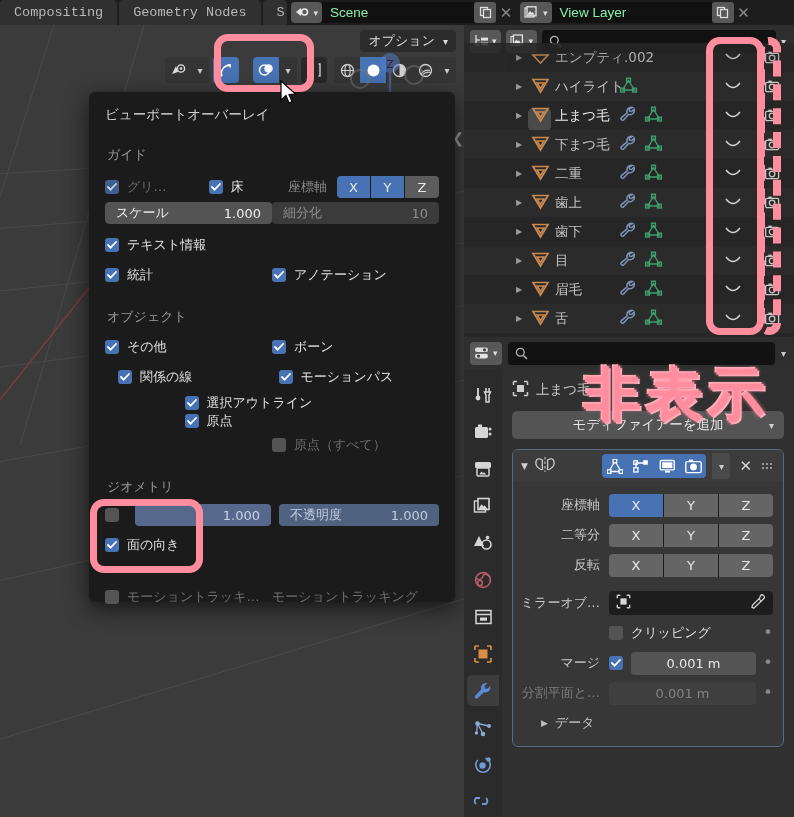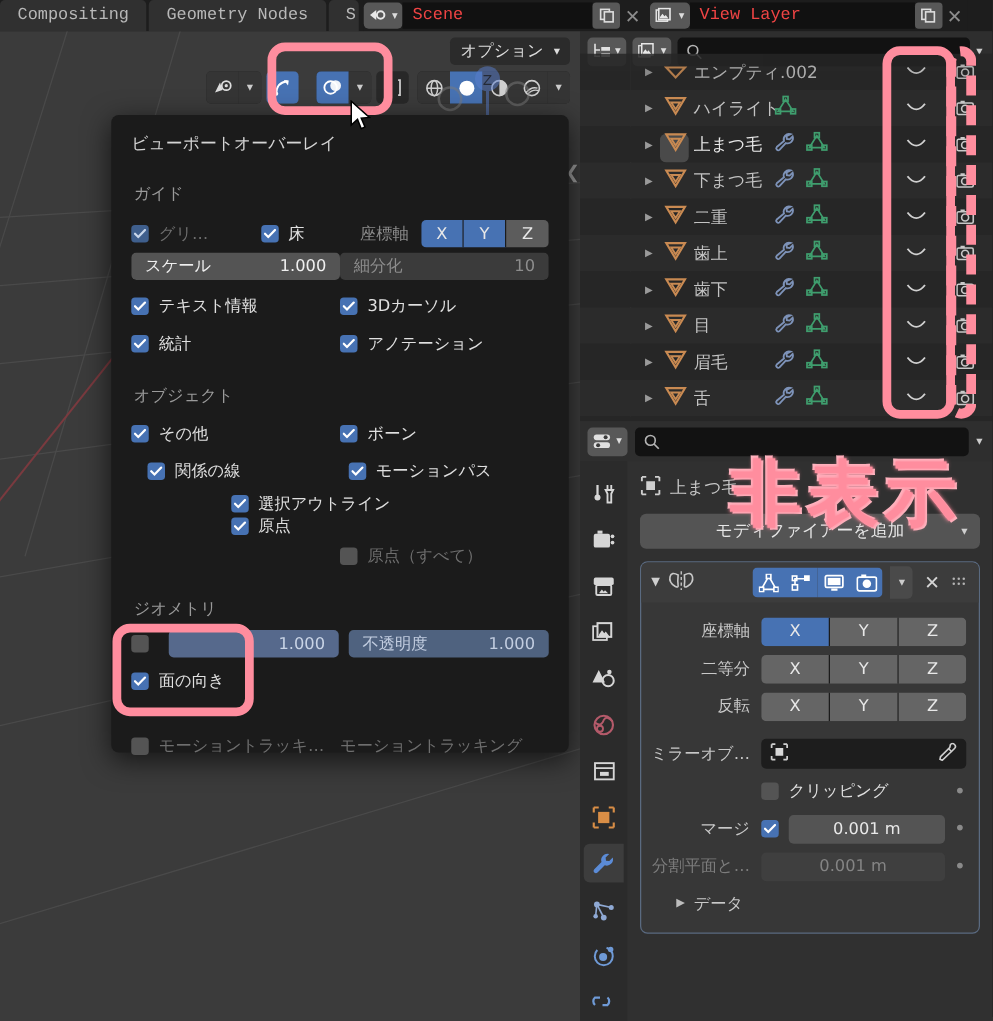--- a/index.html
+++ b/index.html
@@ -13,21 +13,21 @@
 
   
   #topbar { position:absolute; left:0; top:0; width:794px; height:25px; background:#1d1d1d; display:flex; align-items:stretch; }
   .wstab { background:#303030; color:#b8b8b8; font-size:13.5px; display:flex; align-items:center;
            padding:0 14px; margin-right:2px; border-radius:4px 4px 0 0; font-family:Liberation Mono, monospace;}
   .wstab.clip { padding-right:0; width:24px; overflow:hidden; }
   .scene-blk { display:flex; align-items:center; background:#1d1d1d; }
   .icon-btn { background:#585858; border-radius:4px; height:21px; display:flex; align-items:center;
               padding:0 4px; color:#e8e8e8; }
   .field-dark { background:#111; height:21px; display:flex; align-items:center; padding:0 8px;
-                color:#ef4444; font-size:13.5px; font-family:Liberation Mono, monospace; }
+                color:#86efac; font-size:13.5px; font-family:Liberation Sans, sans-serif; }
   .sq-btn { width:22px; height:21px; background:#585858; display:flex; align-items:center; justify-content:center; border-radius:3px; }
   .x-btn { width:20px; height:21px; display:flex; align-items:center; justify-content:center; color:#8c8c8c; font-size:15px; }
 
   
   #viewport { position:absolute; left:0; top:25px; width:464px; height:792px; background:#3b3b3b; overflow:hidden; }
   #grid { position:absolute; inset:0; }
   #vp-header { position:absolute; left:0; top:0; width:464px; height:62px; }
   .opt-pill { position:absolute; right:8px; top:5px; height:22px; background:#2b2b2b; border-radius:4px;
               display:flex; align-items:center; gap:8px; padding:0 8px; color:#dcdcdc; font-size:13px; }
 
@@ -160,21 +160,21 @@
 
   <div class="scene-blk" style="margin-left:4px;">
     <div class="icon-btn">
       <svg width="17" height="13" viewBox="0 0 17 13">
           <rect x="1" y="2" width="9" height="9" fill="none" stroke="#e0e0e0" stroke-width="1.2"></rect>
           <rect x="3" y="0.8" width="9" height="9" fill="#585858" stroke="#e8e8e8" stroke-width="1.3"></rect>
           <path d="M4 7.5 L6 5 L7.6 7 L8.6 6 L10.8 8.8 L4 8.8 Z" fill="#e8e8e8"></path>
         </svg>
       <span style="font-size:9px;color:#dcdcdc;margin-left:2px;">▾</span>
     </div>
-    <div class="field-dark" style="width:180px;">View Layer</div>
+    <div class="field-dark" style="width:160px;">View Layer</div>
     <div class="sq-btn">
       <svg width="13" height="13" viewBox="0 0 13 13">
           <rect x="1.5" y="1.5" width="7" height="8" fill="none" stroke="#ddd" stroke-width="1.3"></rect>
           <rect x="4.5" y="3.5" width="7" height="8" fill="#585858" stroke="#ddd" stroke-width="1.3"></rect>
         </svg>
     </div>
     <div class="x-btn">✕</div>
   </div>
 </div>
 
@@ -352,28 +352,20 @@
   </div>
 
   <div class="row col2">
     <div class="c-left" style="display:flex;align-items:center;">
       <span class="cb">
           <svg width="10" height="8" viewBox="0 0 10 8">
             <path d="M1 4 L3.6 6.6 L9 1" stroke="#fff" stroke-width="1.8" fill="none" stroke-linecap="round"></path>
           </svg>
         </span>
       <span class="lbl">テキスト情報</span>
-    </div>
-    <div class="c-right" style="display:flex;align-items:center;">
-      <span class="cb">
-          <svg width="10" height="8" viewBox="0 0 10 8">
-            <path d="M1 4 L3.6 6.6 L9 1" stroke="#fff" stroke-width="1.8" fill="none" stroke-linecap="round"></path>
-          </svg>
-        </span>
-      <span class="lbl">3Dカーソル</span>
     </div>
   </div>
 
   <div class="row col2" style="margin-top:4px;">
     <div class="c-left" style="display:flex;align-items:center;">
       <span class="cb">
           <svg width="10" height="8" viewBox="0 0 10 8">
             <path d="M1 4 L3.6 6.6 L9 1" stroke="#fff" stroke-width="1.8" fill="none" stroke-linecap="round"></path>
           </svg>
         </span>

